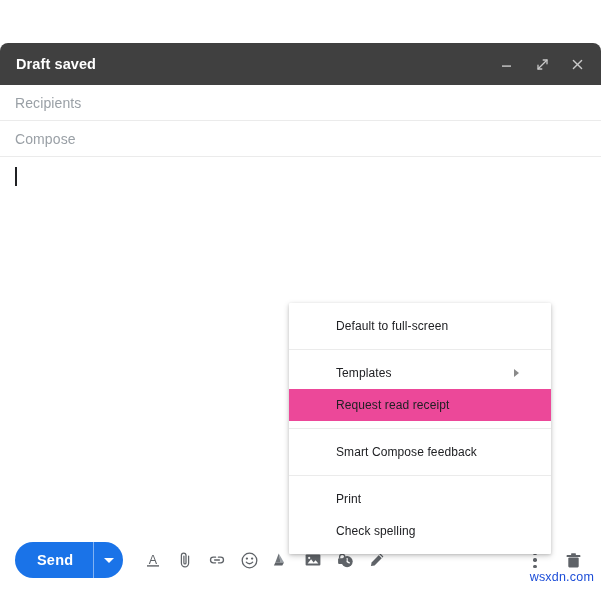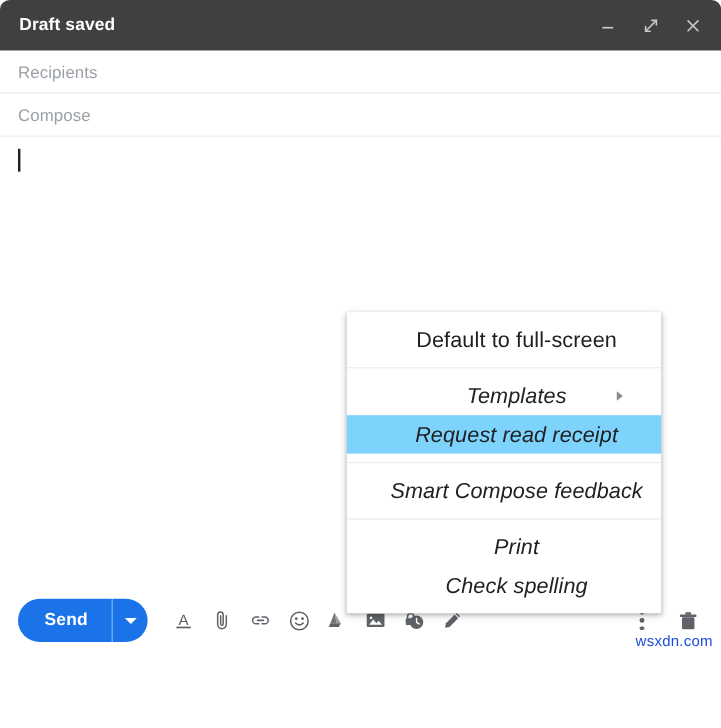--- a/index.html
+++ b/index.html
@@ -10,20 +10,21 @@
     background: #ffffff;
     font-family: "Liberation Sans", sans-serif;
   }
 
   #compose-window {
     position: relative;
     width: 601px;
     height: 543px;
     background: #ffffff;
     overflow: hidden;
+    margin-top: 43px;
   }
 
   
   #titlebar {
     position: absolute;
     top: 0; left: 0;
     width: 601px;
     height: 42px;
     background: #404040;
     border-top-left-radius: 8px;
@@ -106,37 +107,35 @@
     box-shadow: 0 2px 6px rgba(0,0,0,.18), 0 1px 3px rgba(0,0,0,.14);
     border-radius: 1px;
     padding: 0;
     z-index: 20;
   }
   .menu-group {
     padding: 7px 0;
   }
   .menu-group + .menu-group {
     border-top: 1px solid #ebebeb;
-    font-style: italic;
   }
   .menu-item {
     height: 32px;
     display: flex;
     align-items: center;
     padding: 0 26px 0 47px;
-    font-size: 18px;
+    font-size: 12px;
     color: #202124;
     letter-spacing: .1px;
     cursor: pointer;
     position: relative;
     white-space: nowrap;
-    justify-content: center;
   }
   .menu-item.highlighted {
-    background: #7dd3fc;
+    background: #ec4899;
   }
   .submenu-arrow {
     position: absolute;
     right: 32px;
     top: 50%;
     transform: translateY(-50%);
     width: 0; height: 0;
     border-left: 5px solid #8a8a8a;
     border-top: 4px solid transparent;
     border-bottom: 4px solid transparent;

